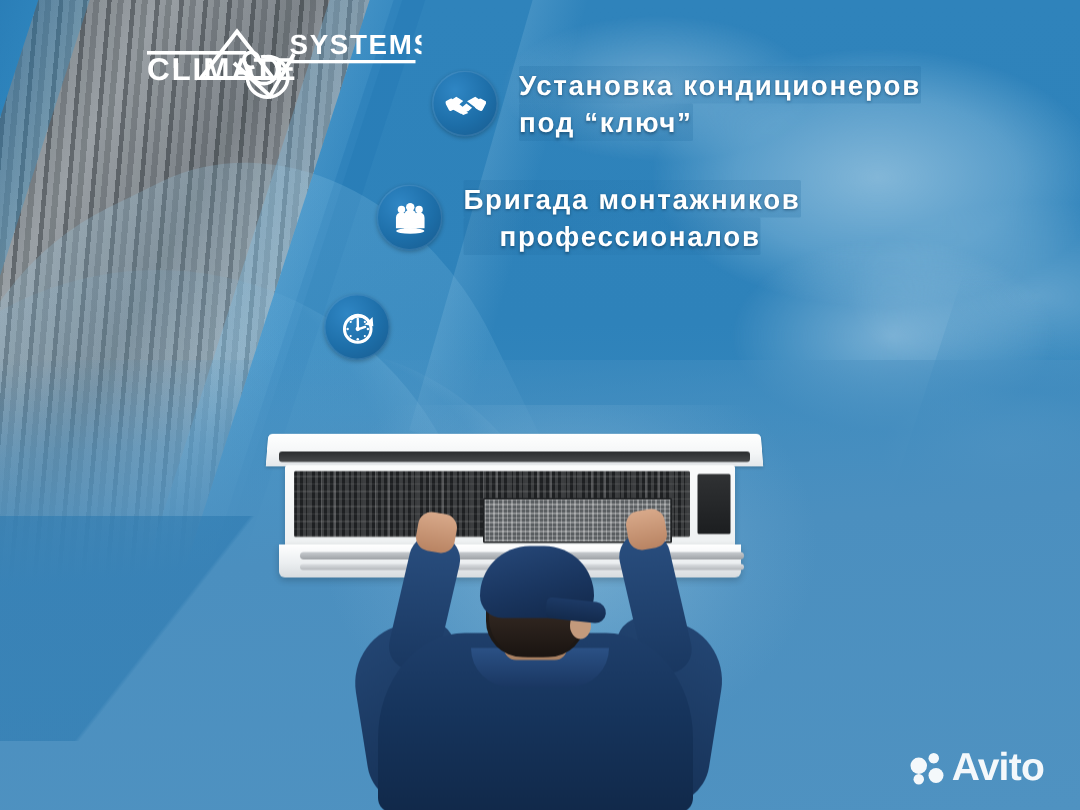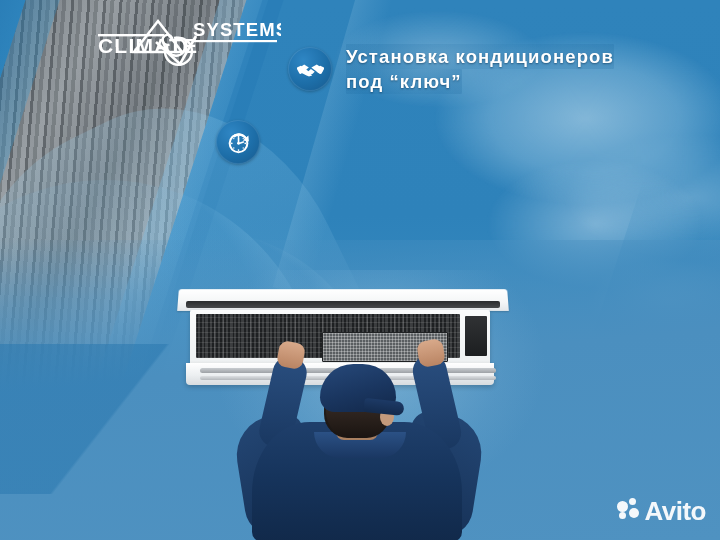--- a/index.html
+++ b/index.html
@@ -259,22 +259,22 @@
     border-radius:6px 12px 12px 6px;transform:rotate(6deg);
   }
   .w-collar{
     position:absolute;left:62px;top:72px;width:92px;height:26px;
     background:linear-gradient(180deg,#2b5185,#1a3762);
     border-radius:0 0 40px 40px;
   }
 
   
   .avito{
-    position:absolute;right:14px;bottom:16px;
-    display:flex;align-items:flex-start;gap:5px;
+    position:absolute;right:24px;bottom:16px;
+    display:flex;align-items:flex-end;gap:5px;
     opacity:.94;
   }
   .avito-mark{position:relative;width:22px;height:22px;}
   .avito-mark i{position:absolute;border-radius:50%;background:#fff;display:block;}
   .am1{left:0;top:3px;width:11px;height:11px;}
   .am2{left:12px;top:0;width:7px;height:7px;}
   .am3{left:2px;top:14px;width:7px;height:7px;}
   .am4{left:12px;top:10px;width:10px;height:10px;}
   .avito-text{
     color:#fff;font-size:26px;font-weight:700;letter-spacing:-.5px;
@@ -340,20 +340,39 @@
             <rect x="24.5" y="12.2" width="6.5" height="8.6" rx="1.4" transform="rotate(28 28 16.5)"></rect>
           </g>
         </svg>
       </div>
       <div class="f-text">
         <span class="ln ln1">Установка кондиционеров</span>
         <span class="ln ln2">под “ключ”</span>
       </div>
     </div>
 
+    <div class="feature f2">
+      <div class="f-icon">
+        <svg width="25" height="25" viewBox="0 0 32 32">
+          <g fill="#ffffff">
+            <circle cx="8.5" cy="8.5" r="3.2"></circle>
+            <circle cx="16" cy="6.6" r="3.6"></circle>
+            <circle cx="23.5" cy="8.5" r="3.2"></circle>
+            <path d="M3.8 24.5 v-9 a4.7 4.7 0 0 1 9.4 0 v9 Z"></path>
+            <path d="M10.6 25 v-11 a5.4 5.4 0 0 1 10.8 0 v11 Z"></path>
+            <path d="M18.8 24.5 v-9 a4.7 4.7 0 0 1 9.4 0 v9 Z"></path>
+            <ellipse cx="16" cy="26.8" rx="12" ry="2.4"></ellipse>
+          </g>
+        </svg>
+      </div>
+      <div class="f-text">
+        <span class="ln ln1">Бригада монтажников</span>
+        <span class="ln ln2">профессионалов</span>
+      </div>
+    </div>
 
     <div class="feature f3">
       <div class="f-icon">
         <svg width="27" height="27" viewBox="0 0 32 32">
           <g fill="none" stroke="#ffffff" stroke-width="2.4">
             <circle cx="16" cy="17" r="10.5"></circle>
           </g>
           <g fill="#ffffff">
             <rect x="15.1" y="9.5" width="1.9" height="8.4" rx="1"></rect>
             <rect x="15.6" y="16.3" width="7.4" height="1.9" rx="1" transform="rotate(-18 16 17)"></rect>

